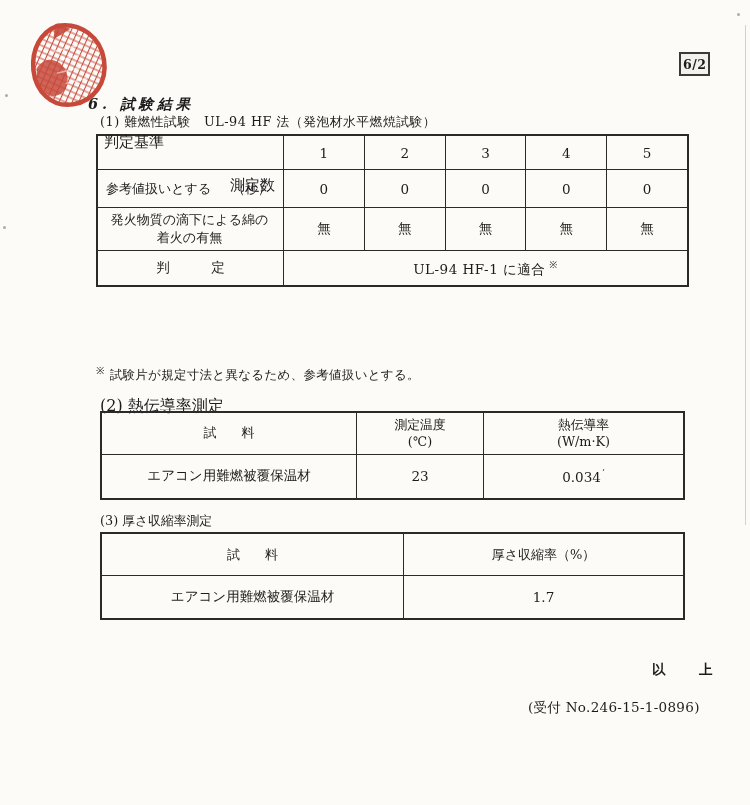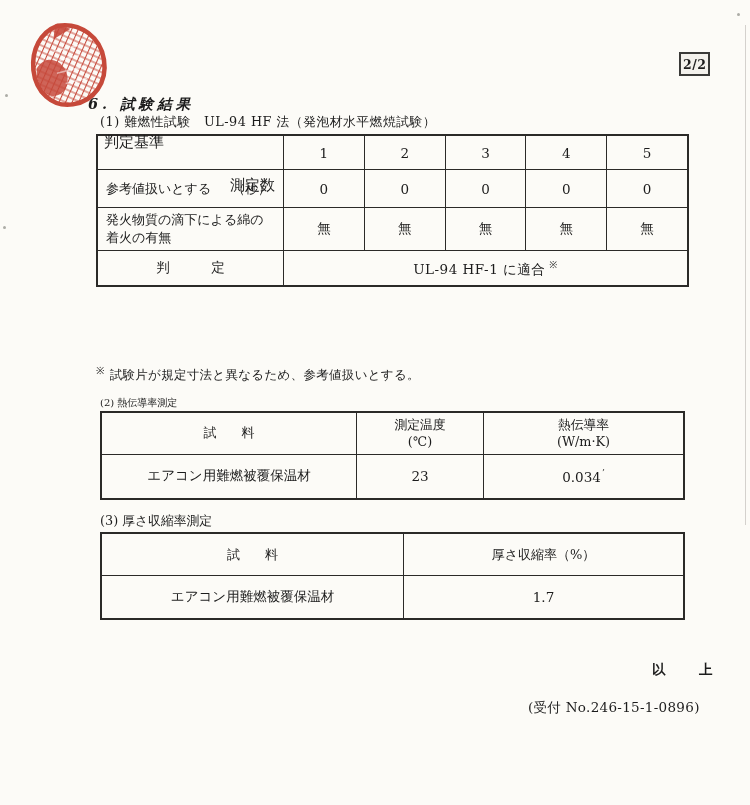--- a/index.html
+++ b/index.html
@@ -22,21 +22,21 @@
   .pagebox{
     left:679px;top:52px;min-width:22px;height:20px;
     border:2px solid #3a3a38;background:#f3f1ec;
     display:flex;align-items:center;justify-content:center;
     font-size:12.5px;font-weight:bold;letter-spacing:.5px;padding:0 2px;
   }
 
   
   .sec-title{left:88px;top:95px;font-size:14.5px;font-weight:bold;letter-spacing:4px;font-style:italic;}
   .sub-1{left:100px;top:114px;font-size:12.8px;letter-spacing:.5px;}
-  .sub-2{left:100px;top:396px;font-size:10px;}
+  .sub-2{left:100px;top:396px;font-size:16px;}
   .sub-3{left:100px;top:513px;font-size:12.8px;}
 
   
   table{border-collapse:collapse;table-layout:fixed;}
   td{border:1.6px solid #2b2a28;font-size:13px;color:#1c1c1c;
      text-align:center;vertical-align:middle;padding:0;}
   .t1{left:97px;top:135px;}
   .t1 table{width:590px;}
   .t2{left:101px;top:412px;}
   .t2 table{width:582px;}
@@ -46,21 +46,21 @@
 
   .diag-cell{position:relative;height:100%;}
   .diag-cell svg{position:absolute;left:0;top:0;width:100%;height:100%;}
   .diag-cell svg line{stroke:#2b2a28;stroke-width:1.4;vector-effect:non-scaling-stroke;}
   .corner-top{position:absolute;top:1px;right:8px;font-size:15px;margin-top:22px;}
   .corner-bottom{position:absolute;bottom:1px;left:6px;font-size:15px;}
 
   .lbl{text-align:left;}
   .lbl .inner{display:flex;justify-content:space-between;align-items:center;
               padding:2px 12px 2px 8px;}
-  .lbl .inner.wrap{display:block;line-height:1.35;padding:2px 10px 2px 8px;}
+  .lbl .inner.wrap{display:block;line-height:1.35;padding:2px 10px 2px 8px;text-align:center;}
   .val{font-size:13.5px;}
   .judge-lbl{letter-spacing:14px;text-indent:14px;font-size:13.5px;}
   .judge-val{font-size:13.5px;letter-spacing:.5px;}
   .refmark{font-size:9.5px;vertical-align:super;margin-left:4px;}
   .two-line{line-height:1.35;font-size:12.8px;padding:3px 0;}
   .sample-h{letter-spacing:6px;text-indent:6px;font-size:13px;}
   .tinytick{font-size:9px;vertical-align:super;margin-left:1px;color:#333;}
 
   .note{left:96px;top:363px;font-size:12.5px;letter-spacing:.3px;}
   .note .mk{font-size:10px;vertical-align:super;margin-right:5px;}
@@ -88,21 +88,21 @@
     <g transform="rotate(-14 42 48)" opacity="0.92">
       <path d="M 40 4 C 64 6 79 26 77 48 C 75 71 57 86 36 84 C 15 82 3 63 6 41 C 9 21 22 6 40 4 Z" fill="url(#hatch)" stroke="#c23a2b" stroke-width="4.5"></path>
       <path d="M 10 40 C 20 30 33 35 37 48 C 40 61 31 74 19 71 C 9 68 5 52 10 40 Z" fill="#c23a2b" opacity="0.85"></path>
       <path d="M 38 2 L 52 10 L 33 16 Z" fill="#c23a2b" opacity="0.9"></path>
       <path d="M 30 28 h 26 M 34 38 h 20 M 28 50 h 30 M 34 62 h 22" stroke="#fff" stroke-width="1.6" opacity="0.5"></path>
     </g>
   </svg>
 </div>
 
 <div class="abs pagebox">
-  <span>2/2</span>
+  <span>6/2</span>
 </div>
 
 <div class="abs sec-title">6. 試験結果</div>
 <div class="abs sub-1">(1) 難燃性試験　UL-94 HF 法（発泡材水平燃焼試験）</div>
 
 <div class="abs t1">
   <table class="outer">
     <colgroup>
       <col style="width:186px">
         <col style="width:80.8px">

